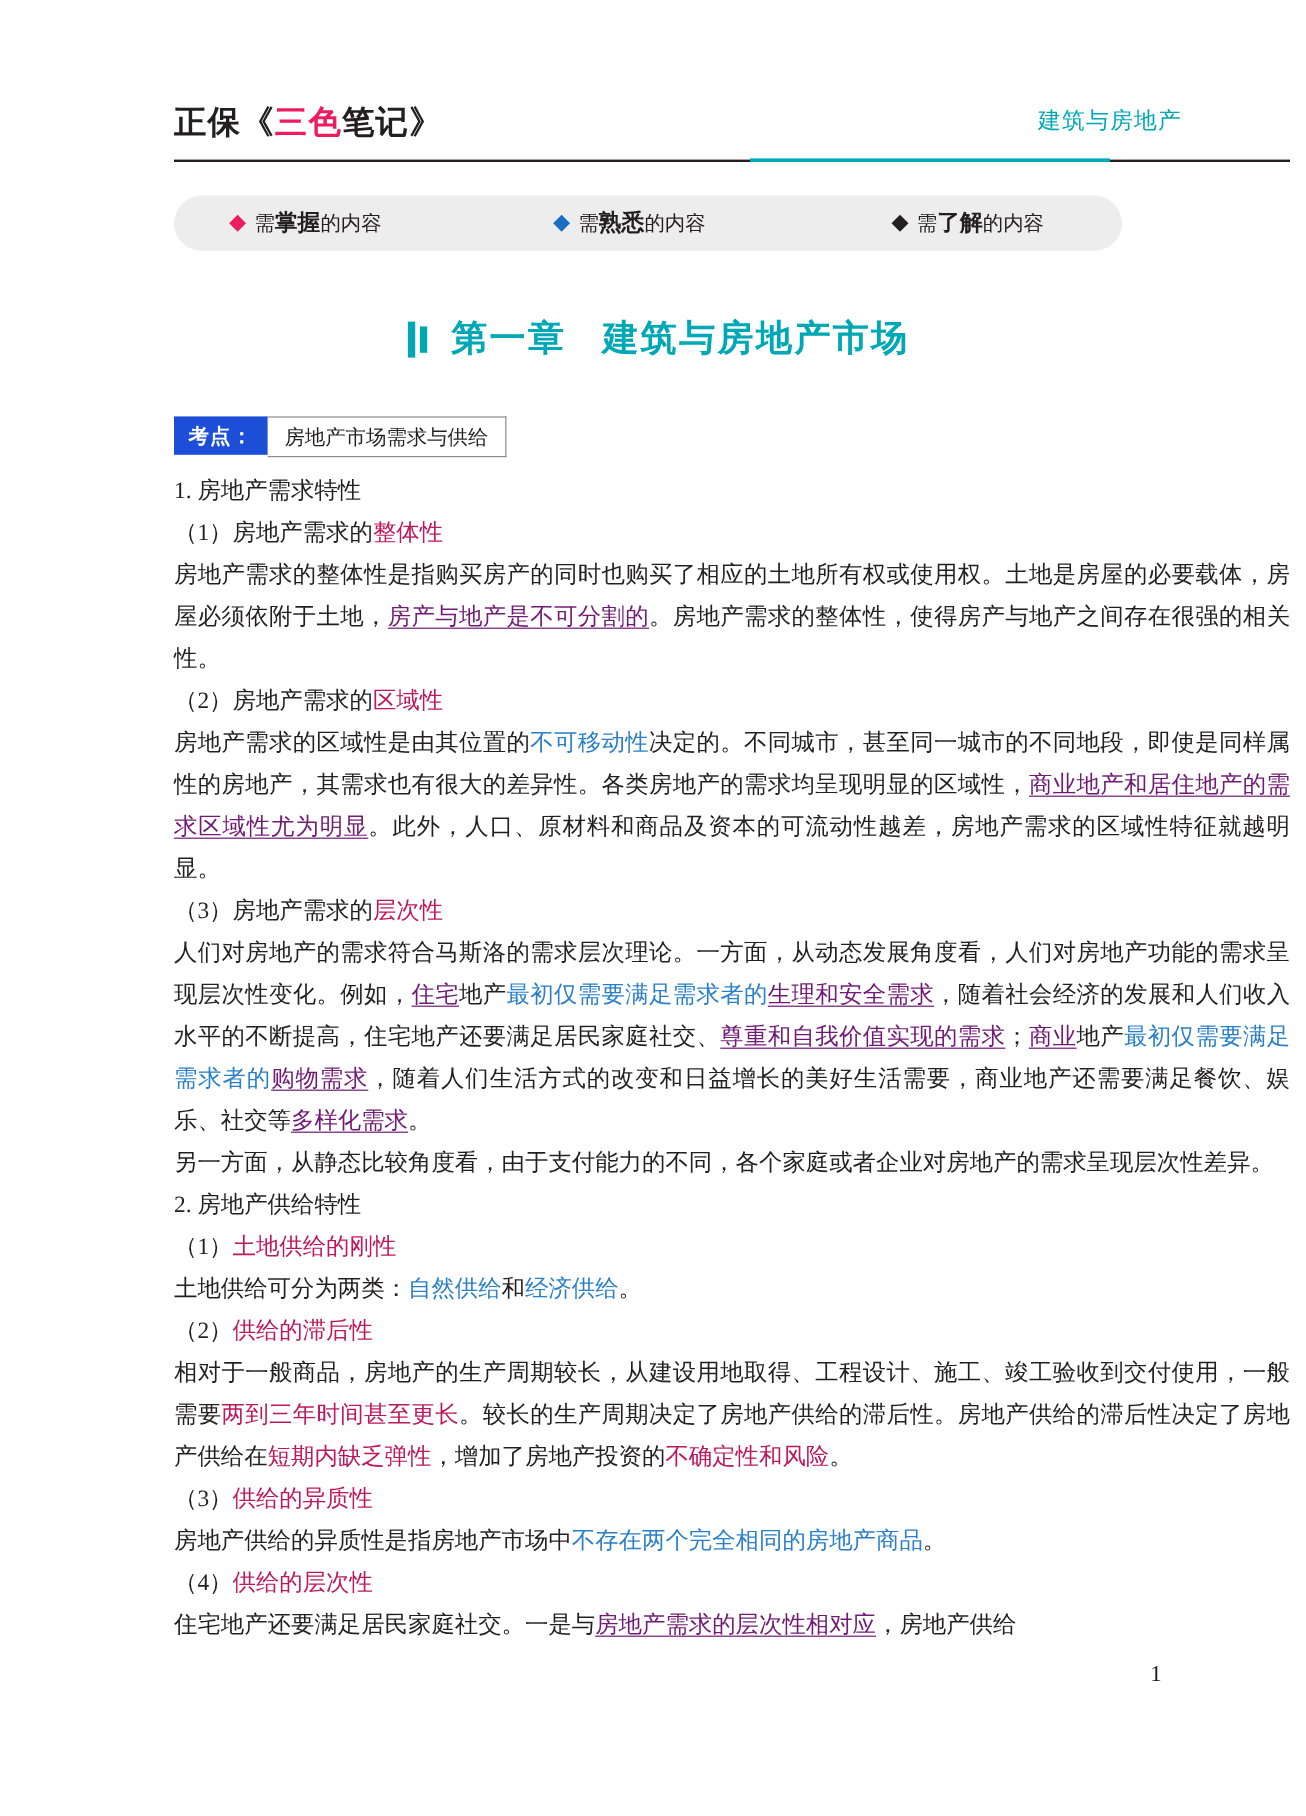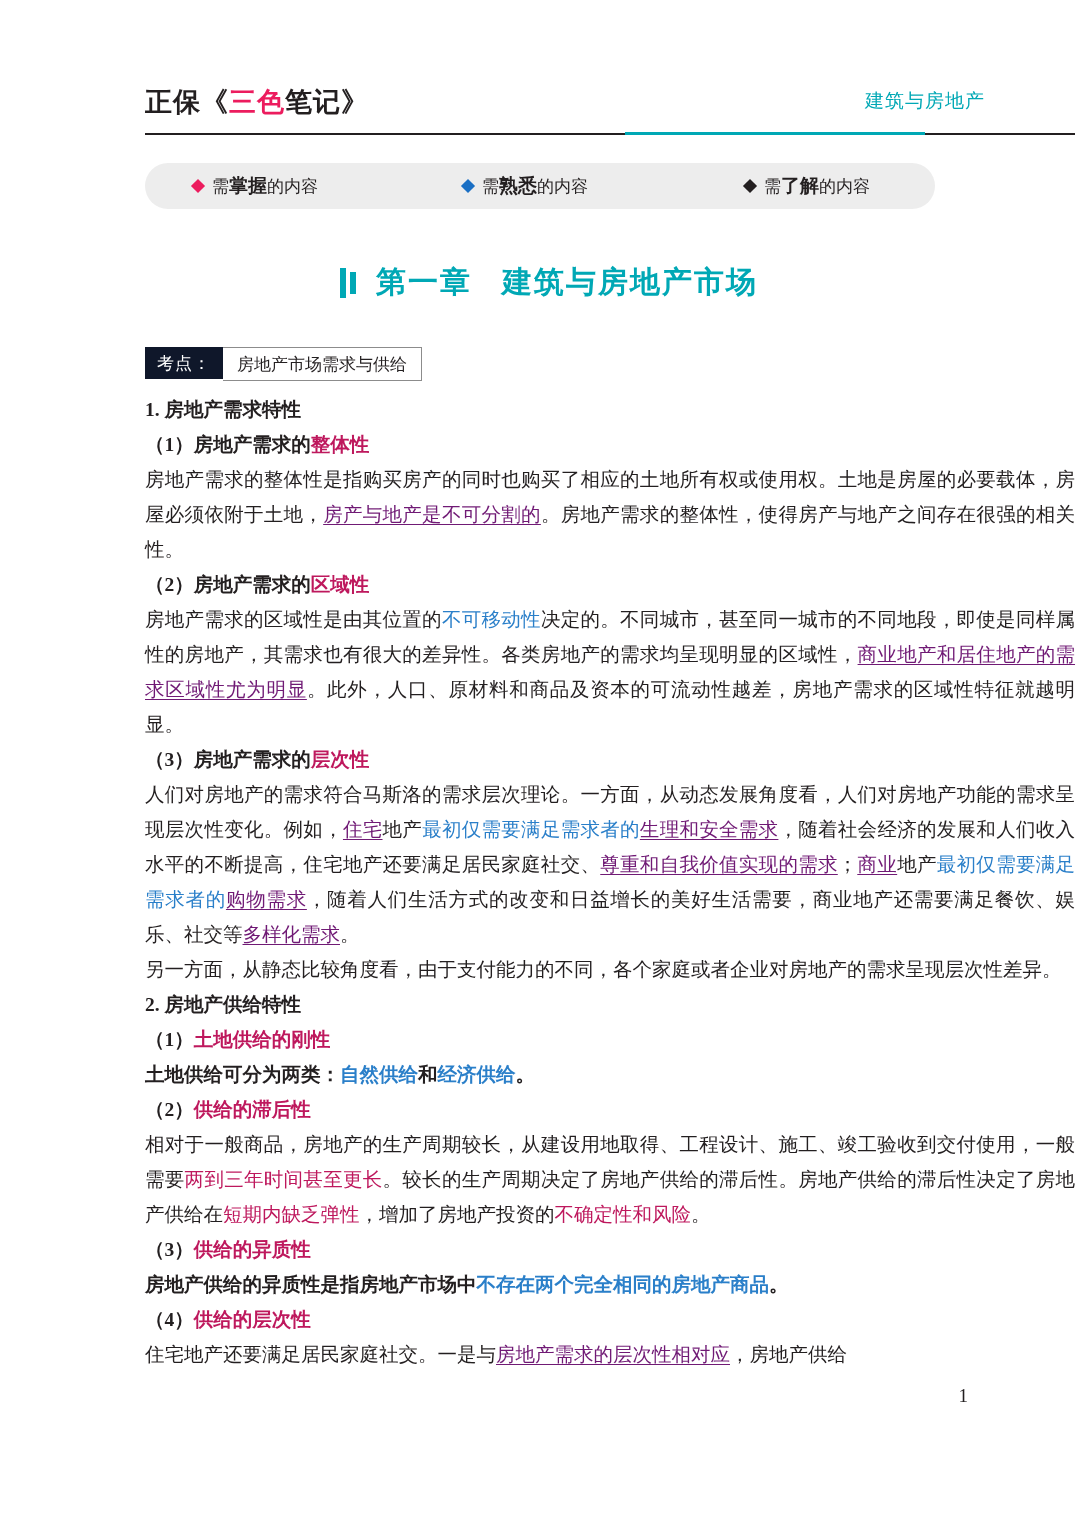--- a/index.html
+++ b/index.html
@@ -151,24 +151,24 @@
   
   .kaodian {
     position: absolute;
     left: 145px;
     top: 347px;
     display: flex;
     align-items: stretch;
     height: 32px;
   }
   .kaodian-tag {
-    background: #0f172a;
+    background: #1d4ed8;
     color: #ffffff;
     font-family: "Liberation Sans", "DejaVu Sans", sans-serif;
-    font-weight: normal;
+    font-weight: bold;
     font-size: 17px;
     padding: 16px 12px;
     display: flex;
     align-items: center;
     letter-spacing: 1px;
   }
   .kaodian-title {
     border: 1px solid #8c8c8c;
     border-left: none;
     padding: 16px 14px;
@@ -185,21 +185,21 @@
     top: 392px;
     width: 930px;
     font-size: 19.5px;
     line-height: 35px;
     text-align: justify;
   }
   .content p {
     margin: 0;
     text-indent: 0;
   }
-  .p-ind1 { text-indent: 24px; font-weight: bold; }
+  .p-ind1 { text-indent: 24px; }
   .p-ind2 { text-indent: 48px; }
   .pink { color: #be185d; }
   .blue { color: #2a7fc9; }
   .blue-u {
     color: #701a75;
     text-decoration: underline;
     text-underline-offset: 3px;
   }
   
   .page-number {

